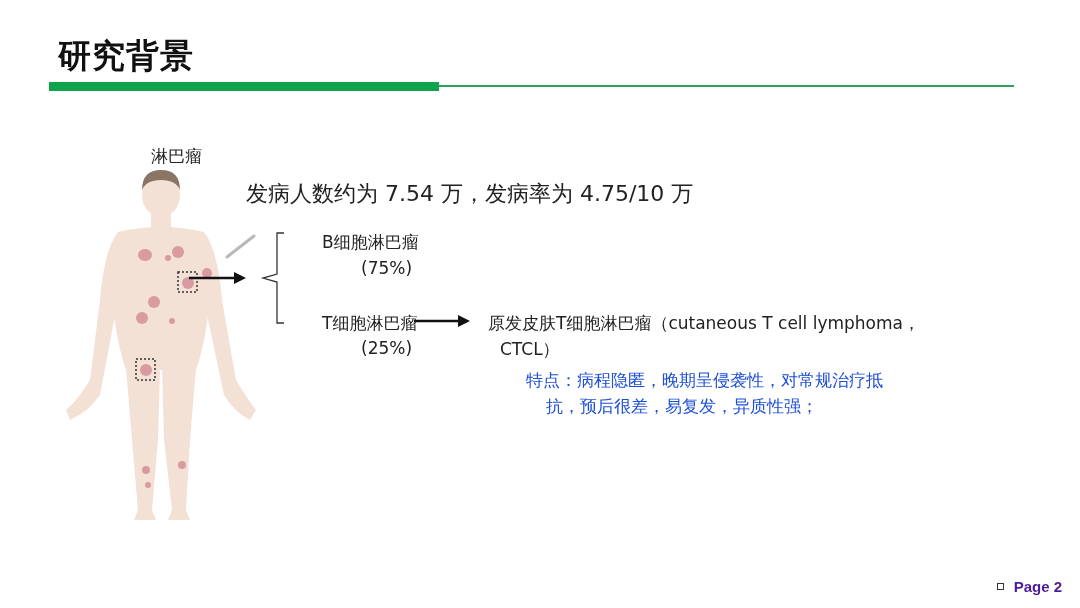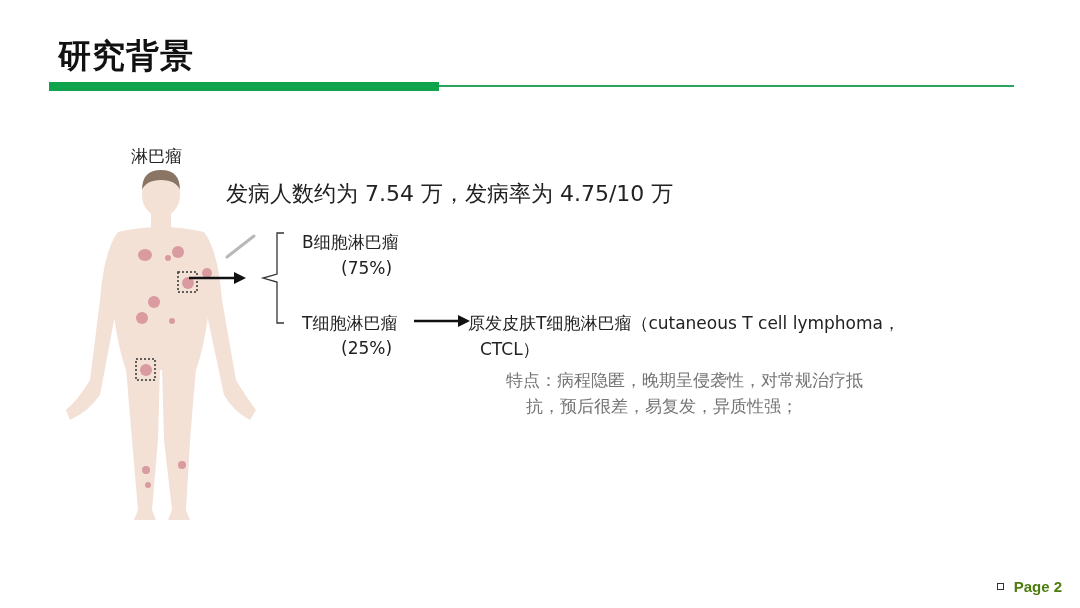--- a/index.html
+++ b/index.html
@@ -15,35 +15,35 @@
       letter-spacing: 1px;
     }
     .bar-thick {
       position: absolute; left: 49px; top: 82px; width: 390px; height: 9px;
       background: #0fa34b;
     }
     .bar-thin {
       position: absolute; left: 439px; top: 85px; width: 575px; height: 2px;
       background: #2aa35e;
     }
-    .txt { position: absolute; font-size: 17px; color: #222; white-space: nowrap; }
+    .txt { position: absolute; font-size: 17px; color: #222; white-space: nowrap; margin-left: 20px; }
     .lbl-lymphoma { left: 131px; top: 145px; }
     .incidence { left: 226px; top: 179px; font-size: 22px; }
     .b-name { left: 302px; top: 231px; }
     .b-pct { left: 341px; top: 258px; text-align: right; }
     .t-name { left: 302px; top: 312px; }
     .t-pct { left: 341px; top: 338px; }
     .ctcl1 { left: 468px; top: 312px; }
     .ctcl2 { left: 480px; top: 338px; }
-    .feat { color: #737373; font-size: 17px; }
+    .feat { color: #1d4ed8; font-size: 17px; }
     .feat1 { left: 506px; top: 369px; }
     .feat2 { left: 526px; top: 395px; }
     .page {
       position: absolute; right: 18px; top: 578px;
-      font-family: "Liberation Sans", sans-serif; font-weight: bold; font-size: 15px; color: #4d7c0f;
+      font-family: "Liberation Sans", sans-serif; font-weight: bold; font-size: 15px; color: #4c1d95;
     }
     .page-bullet {
       display: inline-block; width: 5px; height: 5px; border: 1px solid #333;
       margin-right: 10px; vertical-align: middle; position: relative; top: -2px;
     }
     svg.abs { position: absolute; left: 0; top: 0; }
   </style>
 </head>
 <body>
 

